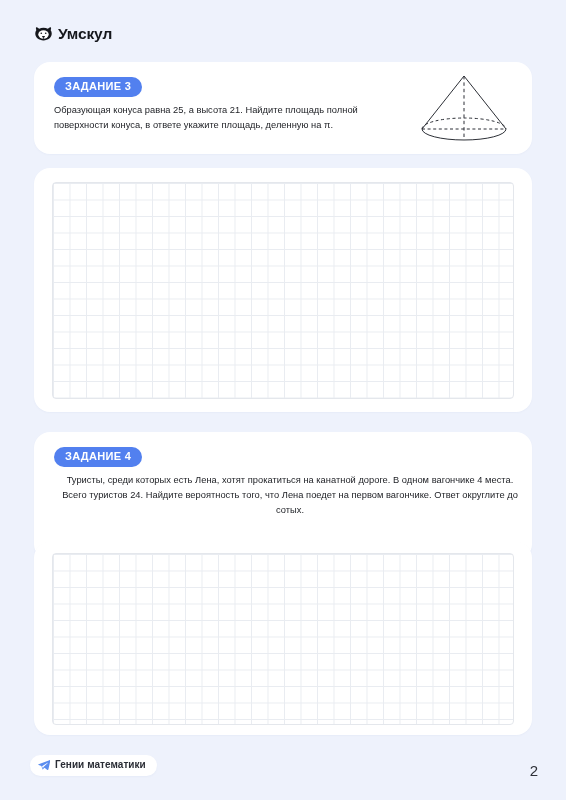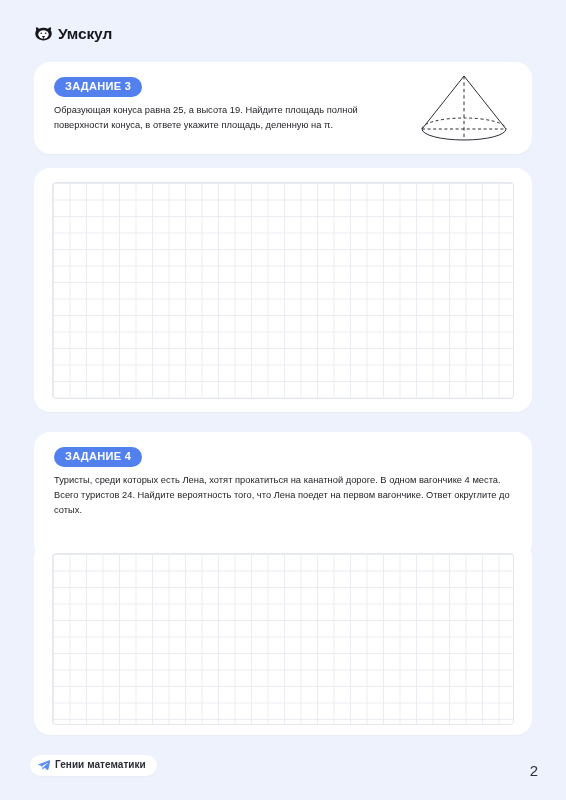--- a/index.html
+++ b/index.html
@@ -67,21 +67,21 @@
   .task-text {
     position: absolute;
     left: 20px;
     top: 41px;
     font-size: 9.3px;
     line-height: 1.62;
     color: #1b1d22;
     letter-spacing: 0.02px;
   }
   .card-task3 .task-text { width: 352px; }
-  .card-task4 .task-text { width: 472px; }
+  .card-task4 .task-text { width: 472px; text-align: center; }
 
   
   .cone-figure {
     position: absolute;
     right: 20px;
     top: 8px;
     width: 96px;
     height: 78px;
   }
 
@@ -143,21 +143,21 @@
       <circle cx="14.8" cy="11.7" r="1.05" fill="#16181d"></circle>
       <path d="M10.3 15.4c.5-.5 2.9-.5 3.4 0 .5.5-.4 1.8-1.7 1.8s-2.2-1.3-1.7-1.8z" fill="#16181d"></path>
       <path d="M12 16.9v1.5" stroke="#16181d" stroke-width="0.9" stroke-linecap="round"></path>
     </svg>
   </span>
   <span class="logo-text">Умскул</span>
 </div>
 
 <div class="card card-task3">
   <div class="badge">ЗАДАНИЕ 3</div>
-  <div class="task-text">Образующая конуса равна 25, а высота 19. Найдите площадь полной поверхности конуса, в ответе укажите площадь, деленную на π.</div>
+  <div class="task-text">Образующая конуса равна 25, а высота 21. Найдите площадь полной поверхности конуса, в ответе укажите площадь, деленную на π.</div>
 
   <div class="cone-figure">
     <svg viewBox="0 0 96 78" width="96" height="78" aria-hidden="true">
 
       <path d="M 6 59 A 42 11 0 0 0 90 59" fill="none" stroke="#2c2f36" stroke-width="1"></path>
 
       <path d="M 6 59 A 42 11 0 0 1 90 59" fill="none" stroke="#2c2f36" stroke-width="1" stroke-dasharray="3,2.6"></path>
 
       <path d="M 6 59 L 48 6 L 90 59" fill="none" stroke="#2c2f36" stroke-width="1" stroke-linejoin="miter"></path>
 

